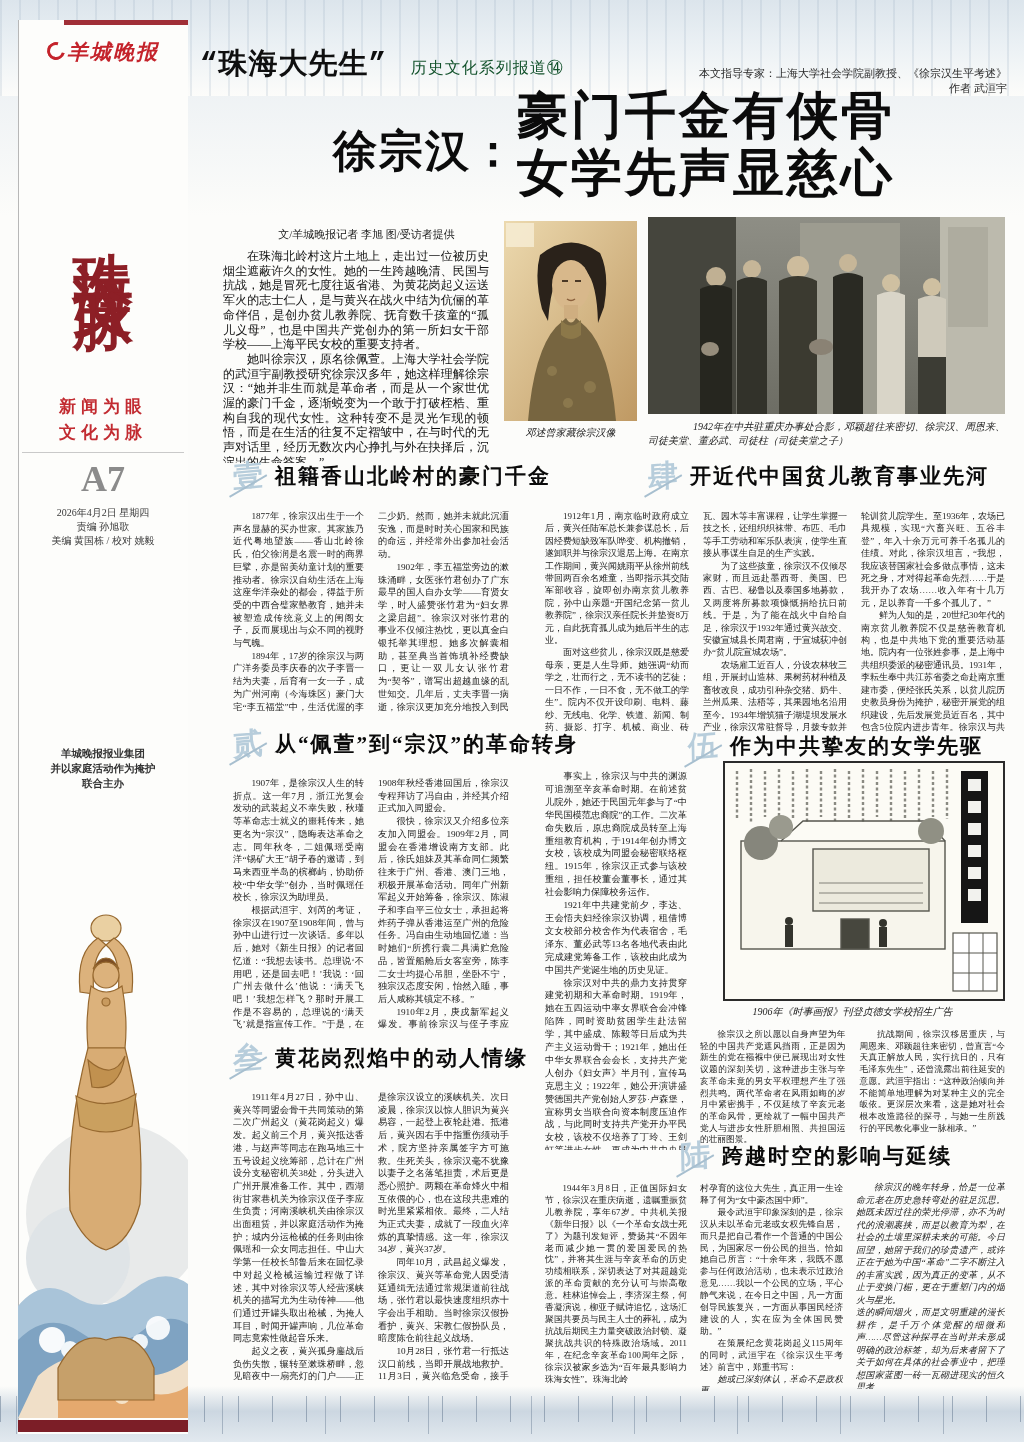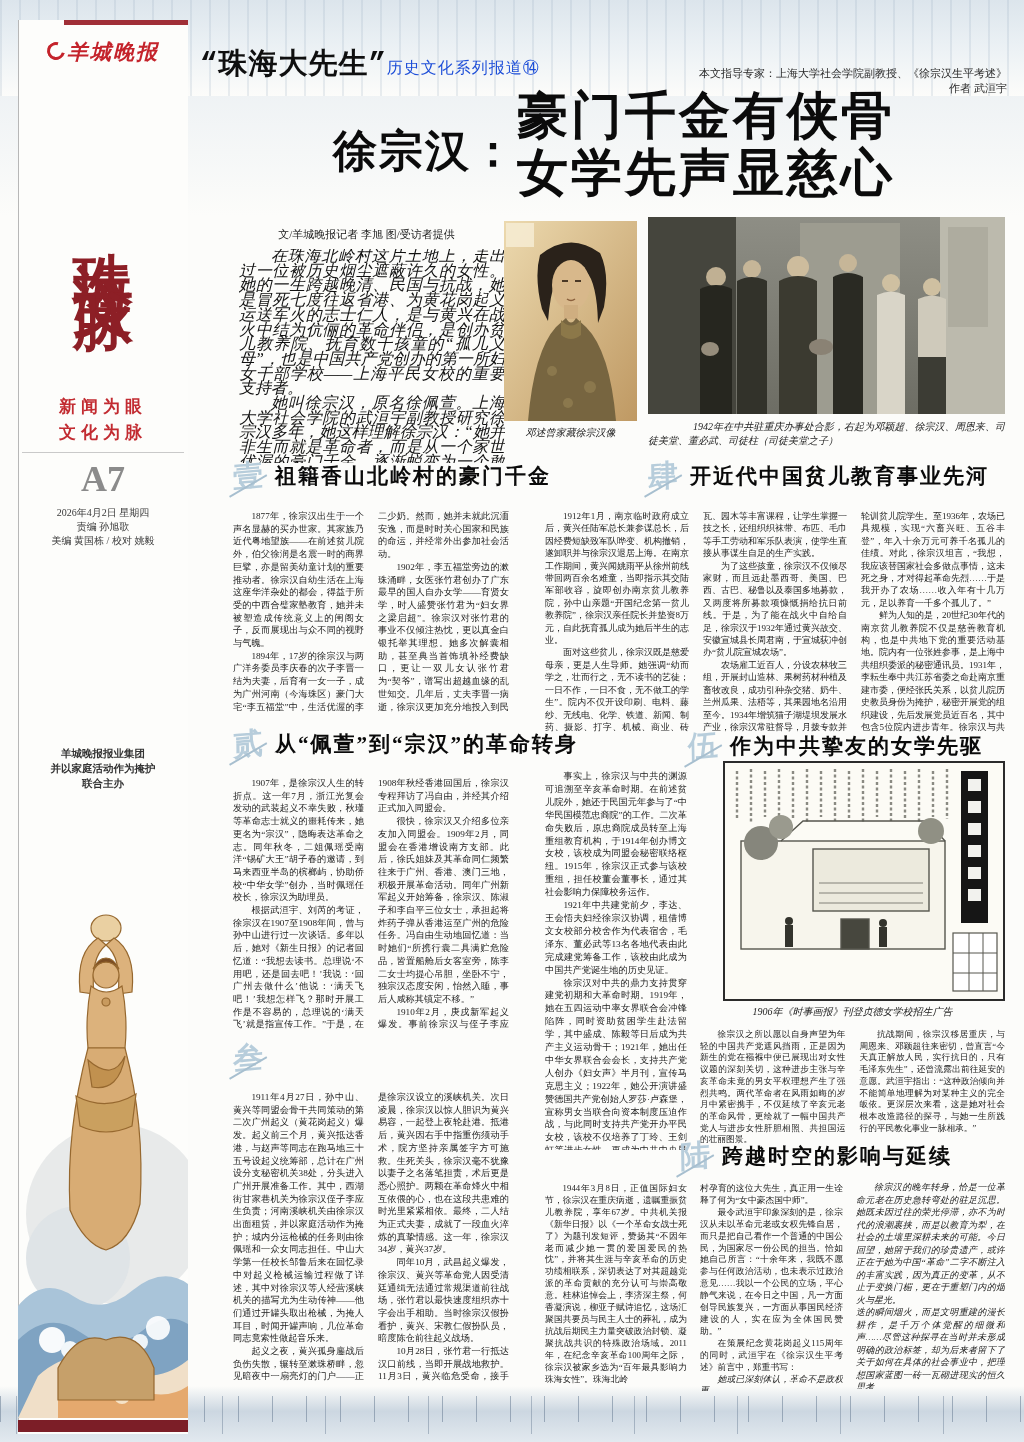--- a/index.html
+++ b/index.html
@@ -39,30 +39,30 @@
   .side-div{left:4px;top:432px;width:162px;height:1px;background:#c9c9c9;}
   .pageno{left:0;top:438px;width:170px;text-align:center;font-size:36px;font-weight:bold;color:#8b8b8b;}
   .dateblock{left:0;top:486px;width:170px;text-align:center;font-size:10px;line-height:14px;color:#3a3a3a;}
   .publisher{left:0;top:726px;width:170px;text-align:center;font-size:10.5px;line-height:15px;
         color:#333;font-weight:bold;}
   .fishergirl{left:0;top:878px;width:170px;height:520px;}
 
   
   .series{left:200px;top:44px;white-space:nowrap;font-family:"Liberation Sans","DejaVu Sans",sans-serif;}
   .series-title{font-size:29px;font-weight:bold;color:#0f0f0f;letter-spacing:1px;font-family:Liberation Mono, monospace;}
-  .series-sub{font-size:16px;color:#1d4ed8;margin-left:0;letter-spacing:1px;}
+  .series-sub{font-size:16px;color:#14532d;margin-left:24px;letter-spacing:1px;}
   .expert{left:695px;top:66px;width:312px;text-align:right;font-size:11px;color:#2a2a2a;
         font-family:"Liberation Sans","DejaVu Sans",sans-serif;}
   .headline{left:333px;top:88px;display:flex;align-items:center;}
   .hl-prefix{font-size:44px;font-weight:bold;letter-spacing:2px;color:#0b0b0b;margin-top:12px;}
   .hl-main{font-size:51px;font-weight:900;line-height:57px;letter-spacing:3px;color:#0b0b0b;}
   .byline{left:233px;top:227px;width:267px;text-align:center;font-size:11px;color:#1b1b1b;}
 
-  .intro{left:239px;top:249px;width:266px;height:214px;font-size:16px;line-height:14.7px;
-        text-align:justify;color:#111;overflow:hidden;font-style:italic;}
+  .intro{left:223px;top:249px;width:266px;height:214px;font-size:12px;line-height:14.7px;
+        text-align:justify;color:#111;overflow:hidden;}
   .intro p{margin:0;text-indent:2em;}
 
   
   .fig{overflow:hidden;}
   .fig svg{display:block;width:100%;height:100%;}
   .fig-portrait{left:504px;top:221px;width:133px;height:200px;}
   .cap{font-style:italic;color:#222;}
   .cap-portrait{left:500px;top:426px;width:141px;text-align:center;font-size:10px;}
   .fig-group{left:648px;top:217px;width:357px;height:197px;}
   .cap-group{left:648px;top:420px;width:357px;font-size:10px;line-height:14px;text-align:justify;text-indent:4.5em;}
@@ -224,45 +224,46 @@
       <circle cx="200" cy="46" r="9" fill="#c6b698"></circle>
         <path d="M185,60 Q200,52 215,60 L215,197 L185,197 Z" fill="#2a2a23"></path>
       <circle cx="243" cy="66" r="9" fill="#cfc0a1"></circle>
         <path d="M229,78 Q243,71 257,78 L257,197 L229,197 Z" fill="#d9d5c8"></path>
       <circle cx="284" cy="70" r="9" fill="#cfc0a1"></circle>
         <path d="M270,82 Q284,75 298,82 L298,197 L270,197 Z" fill="#cfcabb"></path>
       <rect x="270" y="140" width="28" height="57" fill="#3c3c34"></rect>
       <ellipse cx="62" cy="132" rx="9" ry="7" fill="#968d7c"></ellipse>
     </svg>
   </figure>
-  <div class="abs cap cap-group">1942年在中共驻重庆办事处合影，右起为邓颖超、徐宗汉、周恩来、司徒美堂、董必武、司徒柱（司徒美堂之子）</div>
+  <div class="abs cap cap-group">1942年在中共驻重庆办事处合影，邓颖超往来密切、徐宗汉、周恩来、司徒美堂、董必武、司徒柱（司徒美堂之子）</div>
 
   <div class="abs sec-h sec1h">
     <span class="sec-num">壹</span>
     <span class="sec-title">祖籍香山北岭村的豪门千金</span>
   </div>
   <div class="abs cols c2 sec1b">
-    <p>1877年，徐宗汉出生于一个声名显赫的买办世家。其家族乃近代粤地望族——在前述贫儿院外，伯父徐润是名震一时的商界巨擘，亦是留美幼童计划的重要推动者。徐宗汉自幼生活在上海这座华洋杂处的都会，得益于所受的中西合璧家塾教育，她并未被塑造成传统意义上的闺阁女子，反而展现出与众不同的视野与气魄。</p>
+    <p>1877年，徐宗汉出生于一个声名显赫的买办世家。其家族乃近代粤地望族——香山北岭徐氏，伯父徐润是名震一时的商界巨擘，亦是留美幼童计划的重要推动者。徐宗汉自幼生活在上海这座华洋杂处的都会，得益于所受的中西合璧家塾教育，她并未被塑造成传统意义上的闺阁女子，反而展现出与众不同的视野与气魄。</p>
     <p>1894年，17岁的徐宗汉与两广洋务委员李庆春的次子李晋一结为夫妻，后育有一女一子，成为广州河南（今海珠区）豪门大宅“李五福堂”中，生活优渥的李二少奶。然而，她并未就此沉湎安逸，而是时时关心国家和民族的命运，并经常外出参加社会活动。</p>
     <p>1902年，李五福堂旁边的漱珠涌畔，女医张竹君创办了广东最早的国人自办女学——育贤女学，时人盛赞张竹君为“妇女界之梁启超”。徐宗汉对张竹君的事业不仅倾注热忱，更以真金白银托举其理想。她多次解囊相助，甚至典当首饰填补经费缺口，更让一双儿女认张竹君为“契爷”，谱写出超越血缘的乱世知交。几年后，丈夫李晋一病逝，徐宗汉更加充分地投入到民主革命的洪流中去。此时，对她影响最大的人，是二姐徐佩瑶。</p>
   </div>
 
   <div class="abs sec-h sec2h">
     <span class="sec-num">贰</span>
     <span class="sec-title">从“佩萱”到“宗汉”的革命转身</span>
   </div>
   <div class="abs cols c2 sec2b">
     <p>1907年，是徐宗汉人生的转折点。这一年7月，浙江光复会发动的武装起义不幸失败，秋瑾等革命志士就义的噩耗传来，她更名为“宗汉”，隐晦表达革命之志。同年秋冬，二姐佩瑶受南洋“锡矿大王”胡子春的邀请，到马来西亚半岛的槟榔屿，协助侨校“中华女学”创办，当时佩瑶任校长，徐宗汉为助理员。</p>
     <p>根据武洹宇、刘芮的考证，徐宗汉在1907至1908年间，曾与孙中山进行过一次谈话。多年以后，她对《新生日报》的记者回忆道：“我想去读书。总理说‘不用吧，还是回去吧！’我说：‘回广州去做什么’他说：‘满天飞吧！’我想怎样飞？那时开展工作是不容易的，总理说的‘满天飞’就是指宣传工作。”于是，在1908年秋经香港回国后，徐宗汉专程拜访了冯自由，并经其介绍正式加入同盟会。</p>
     <p>很快，徐宗汉又介绍多位亲友加入同盟会。1909年2月，同盟会在香港增设南方支部。此后，徐氏姐妹及其革命同仁频繁往来于广州、香港、澳门三地，积极开展革命活动。同年广州新军起义开始筹备，徐宗汉、陈淑子和李自平三位女士，承担起将炸药子弹从香港运至广州的危险任务。冯自由生动地回忆道：当时她们“所携行囊二具满贮危险品，皆置船舱后女客室旁，陈李二女士均提心吊胆，坐卧不宁，独宗汉态度安闲，怡然入睡，事后人咸称其镇定不移。”</p>
     <p>1910年2月，庚戌新军起义爆发。事前徐宗汉与侄子李应生，曾奉命在其高第街宜安里寓所设立秘密机关，依约纵火以扰乱清军视线。但火势旋即被扑灭，藏于被褥中的青天白日旗遭警察搜获。徐宗汉察觉事态危急，当即避往香港。庚戌起义的硝烟尚未散尽，一场更为悲壮的起义已在暗夜里酝酿。</p>
   </div>
 
   <div class="abs sec-h sec3h">
     <span class="sec-num">叁</span>
+    <span class="sec-title">黄花岗烈焰中的动人情缘</span>
   </div>
   <div class="abs cols c2 sec3b">
     <p>1911年4月27日，孙中山、黄兴等同盟会骨干共同策动的第二次广州起义（黄花岗起义）爆发。起义前三个月，黄兴抵达香港，与赵声等同志在跑马地三十五号设起义统筹部，总计在广州设分支秘密机关38处，分头进入广州开展准备工作。其中，西湖街甘家巷机关为徐宗汉侄子李应生负责；河南溪峡机关由徐宗汉出面租赁，并以家庭活动作为掩护；城内分运枪械的任务则由徐佩瑶和一众女同志担任。中山大学第一任校长邹鲁后来在回忆录中对起义枪械运输过程做了详述，其中对徐宗汉等人经营溪峡机关的描写尤为生动传神——他们通过开罐头取出枪械，为掩人耳目，时闻开罐声响，几位革命同志竟索性做起音乐来。</p>
     <p>起义之夜，黄兴孤身鏖战后负伤失散，辗转至漱珠桥畔，忽见暗夜中一扇亮灯的门户——正是徐宗汉设立的溪峡机关。次日凌晨，徐宗汉以惊人胆识为黄兴易容，一起登上夜轮赴港。抵港后，黄兴因右手中指重伤须动手术，院方坚持亲属签字方可施救。生死关头，徐宗汉毫不犹豫以妻子之名落笔担责，术后更是悉心照护。两颗在革命烽火中相互依偎的心，也在这段共患难的时光里紧紧相依。最终，二人结为正式夫妻，成就了一段血火淬炼的真挚情感。这一年，徐宗汉34岁，黄兴37岁。</p>
     <p>同年10月，武昌起义爆发，徐宗汉、黄兴等革命党人因受清廷通缉无法通过常规渠道前往战场，张竹君以最快速度组织赤十字会出手相助。当时徐宗汉假扮看护，黄兴、宋教仁假扮队员，暗度陈仓前往起义战场。</p>
     <p>10月28日，张竹君一行抵达汉口前线，当即开展战地救护。11月3日，黄兴临危受命，接手指挥阳夏之战。11月27日，汉阳失守，长江被清军严密封锁，徐宗汉、张竹君再度以赤十字会渡船，冒险护送黄兴从汉阳平安撤离。美国圣约翰大学亚洲研究所教授李又宁曾感叹道：“由张出面组织赤十字救伤队，是谁最先出的主意呢？历史没有记载。如果不是为了徐宗汉，张竹君会不会出面组织救伤队？我们也无从得知。可以确知的是，徐张二人，肝胆相照，彼此互助，不遗余力。”</p>
   </div>
 
   <div class="abs sec-h sec4h">
     <span class="sec-num">肆</span>

